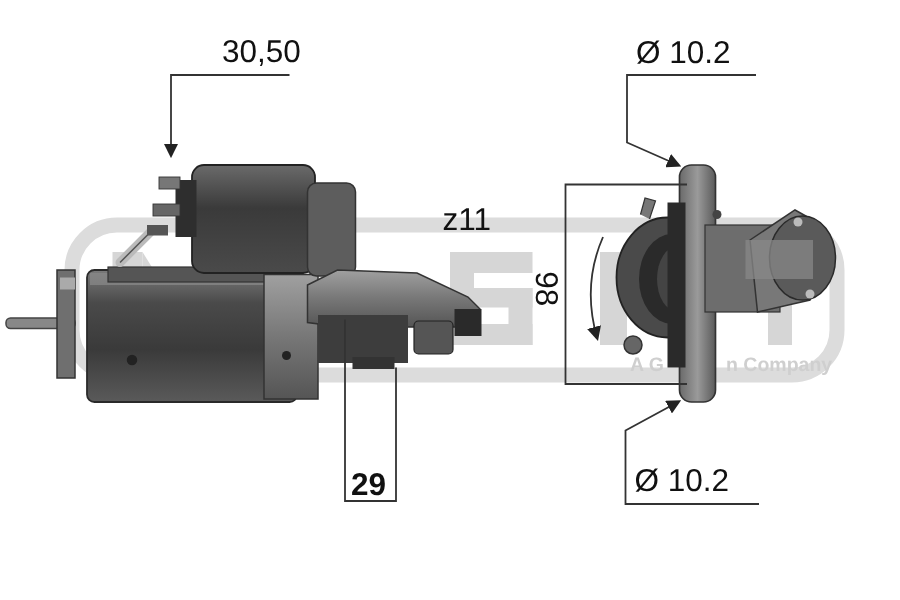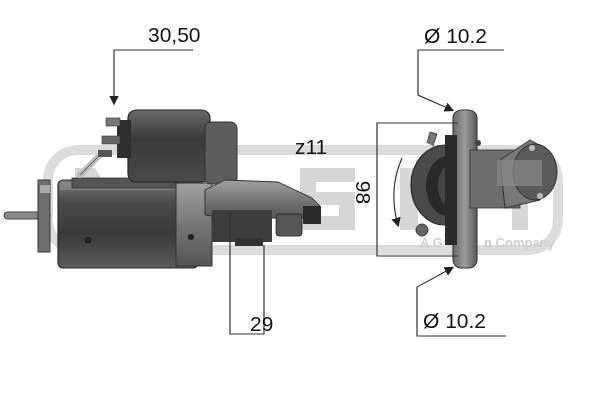--- a/index.html
+++ b/index.html
@@ -126,15 +126,15 @@
 
     <polyline points="458,123 377,123 377,256 458,256"></polyline>
 
     <path d="M402,158 Q388,190 398,225" marker-end="url(#arrowhead)"></path>
   </g>
 </svg>
 
 <div class="dim-text" style="left:128px;top:24px;margin-left:20px;">30,50</div>
 <div class="dim-text" style="left:424px;top:25px;">Ø 10.2</div>
 <div class="dim-text" style="left:423px;top:310px;">Ø 10.2</div>
-<div class="dim-text" style="left:250px;top:313px;">29</div>
+<div class="dim-text" style="left:234px;top:313px;font-weight:bold;">29</div>
 <div class="dim-text" style="left:295px;top:136px;">z11</div>
 <div class="dim-text" style="left:352px;top:182px;transform:rotate(90deg);transform-origin:center;">98</div>
 
 </body></html>

